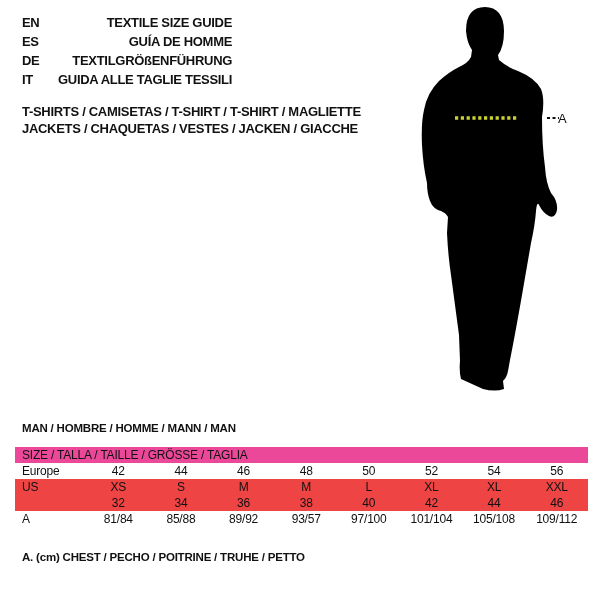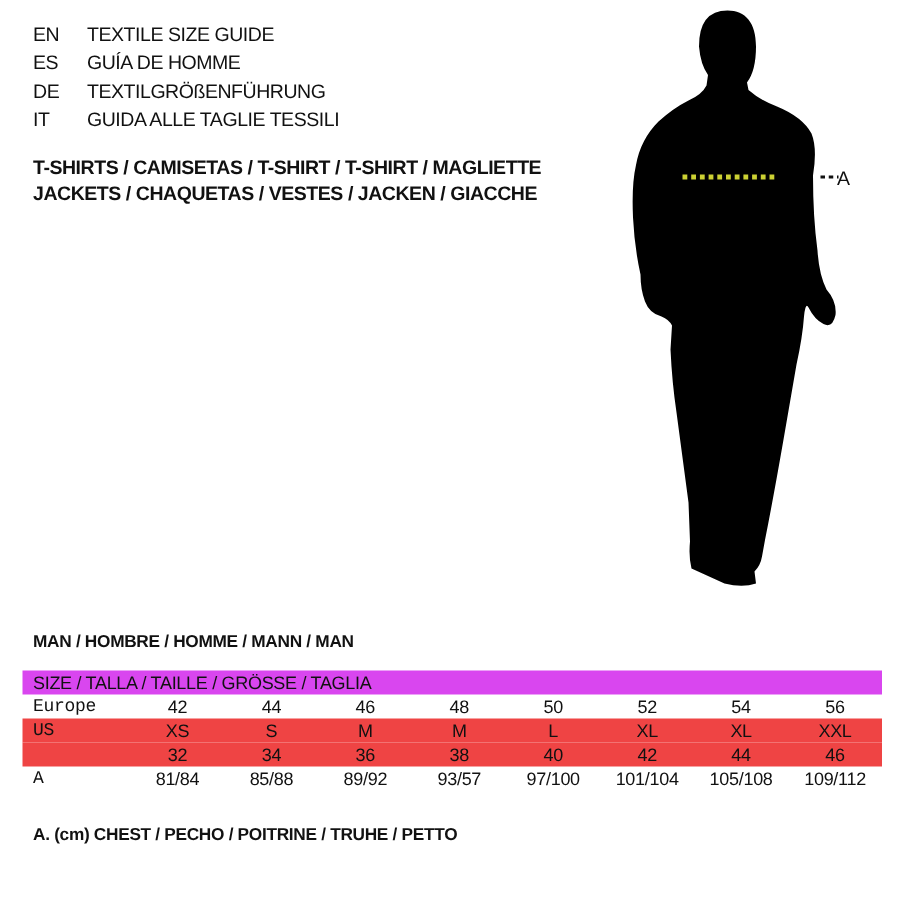--- a/index.html
+++ b/index.html
@@ -3,37 +3,37 @@
 <meta charset="utf-8">
 <style>
   html,body{margin:0;padding:0;}
   body{
     width:600px;height:600px;background:#ffffff;position:relative;overflow:hidden;
     font-family:"Liberation Sans","DejaVu Sans",sans-serif;color:#111;
     -webkit-font-smoothing:antialiased;
   }
   
   .lang-list{position:absolute;left:22px;top:13px;}
-  .lang-row{display:flex;height:19px;line-height:19px;font-weight:normal;font-size:13px;letter-spacing:-0.3px;}
+  .lang-row{display:flex;height:19px;line-height:19px;font-weight:bold;font-size:13px;letter-spacing:-0.3px;justify-content:space-between;}
   .lang-code{width:36px;flex:0 0 36px;}
   
   .categories{position:absolute;left:22px;top:103px;font-weight:bold;font-size:13px;letter-spacing:-0.3px;}
   .categories div{height:17px;line-height:17px;}
   
   .figure-wrap{position:absolute;left:415px;top:5px;width:150px;height:400px;}
   .measure-label{position:absolute;left:558px;top:111px;font-size:13px;font-weight:normal;letter-spacing:-0.2px;}
   
   .man-heading{position:absolute;left:22px;top:421px;height:14px;line-height:14px;font-weight:bold;font-size:11.5px;letter-spacing:-0.2px;}
   
   .size-table{position:absolute;left:15px;top:447px;width:573px;font-size:12px;letter-spacing:-0.2px;}
-  .thead{background:#d946ef;height:16px;line-height:16px;padding-left:7px;}
+  .thead{background:#ec4899;height:16px;line-height:16px;padding-left:7px;}
   .trow{display:grid;grid-template-columns:72px repeat(8,1fr);height:16px;line-height:16px;}
   .trow.striped{background:#ef4444;}
   .cell{text-align:center;}
-  .cell.label{text-align:left;padding-left:7px;font-family:Liberation Mono, monospace;}
+  .cell.label{text-align:left;padding-left:7px;}
   
   .footnote{position:absolute;left:22px;top:550px;height:14px;line-height:14px;font-weight:bold;font-size:11.5px;letter-spacing:-0.2px;}
 </style>
 </head>
 <body>
 
 <div class="lang-list">
   <div class="lang-row">
     <span class="lang-code">EN</span>
     <span>TEXTILE SIZE GUIDE</span>

